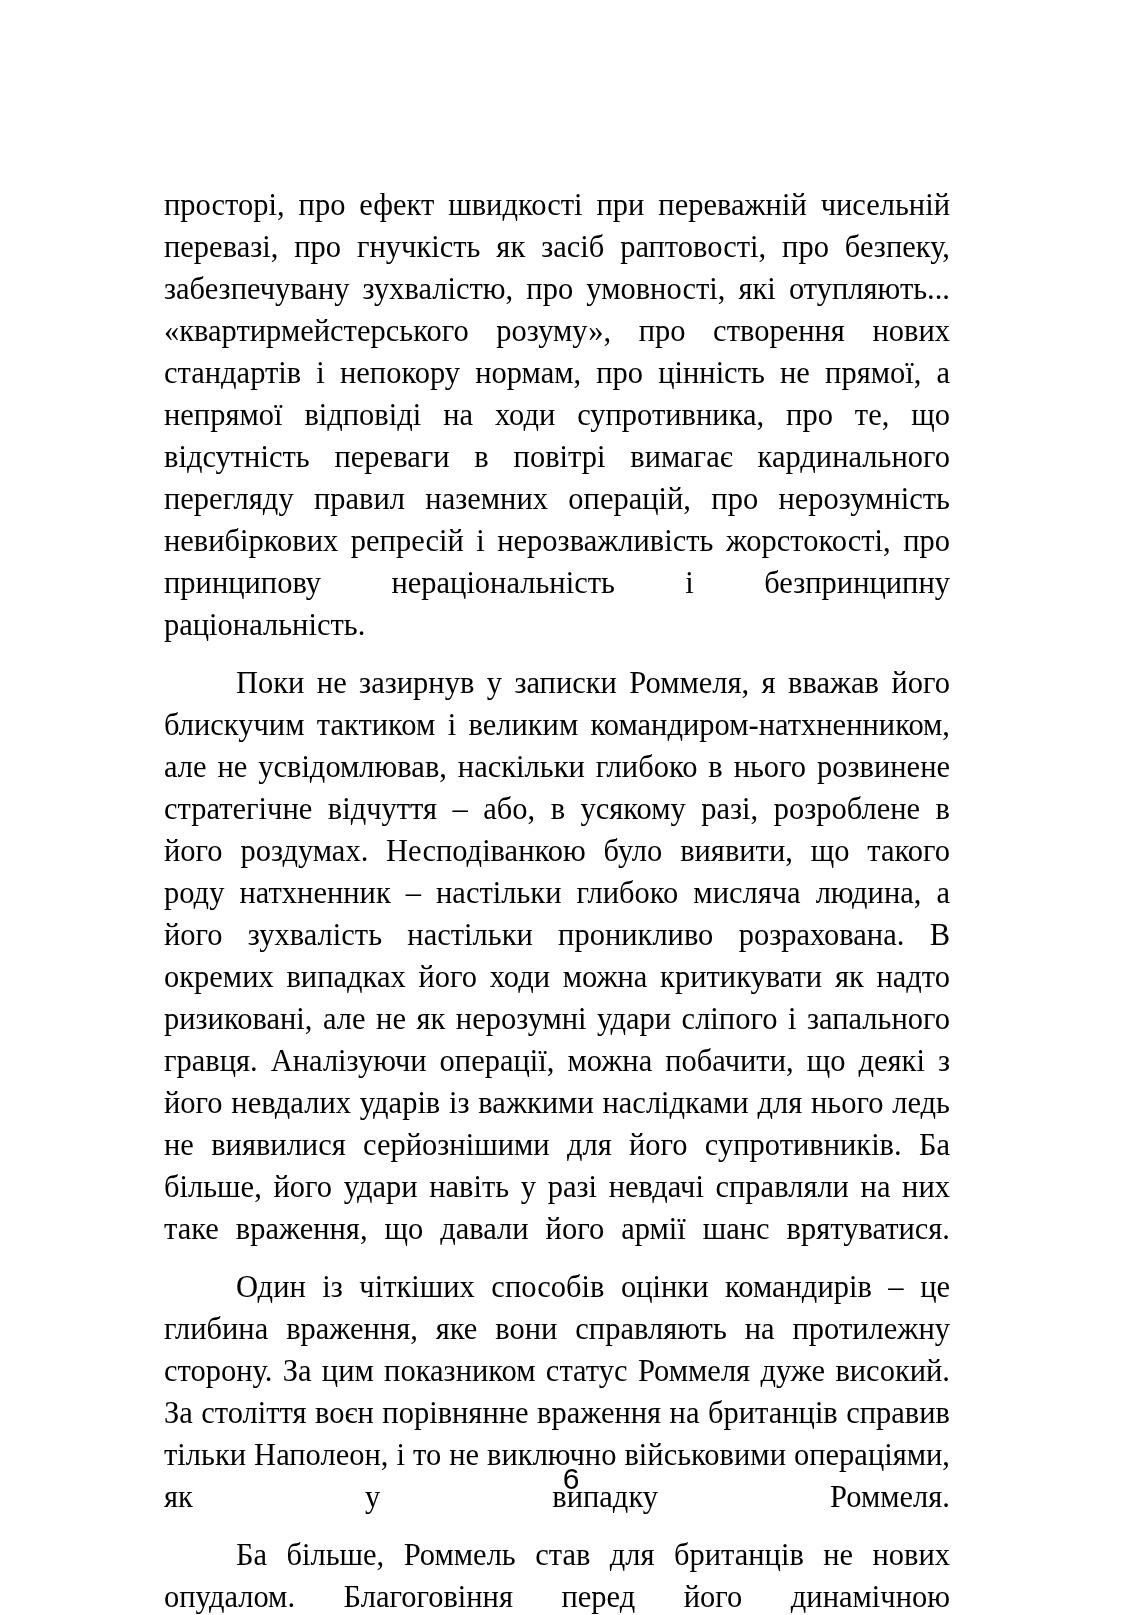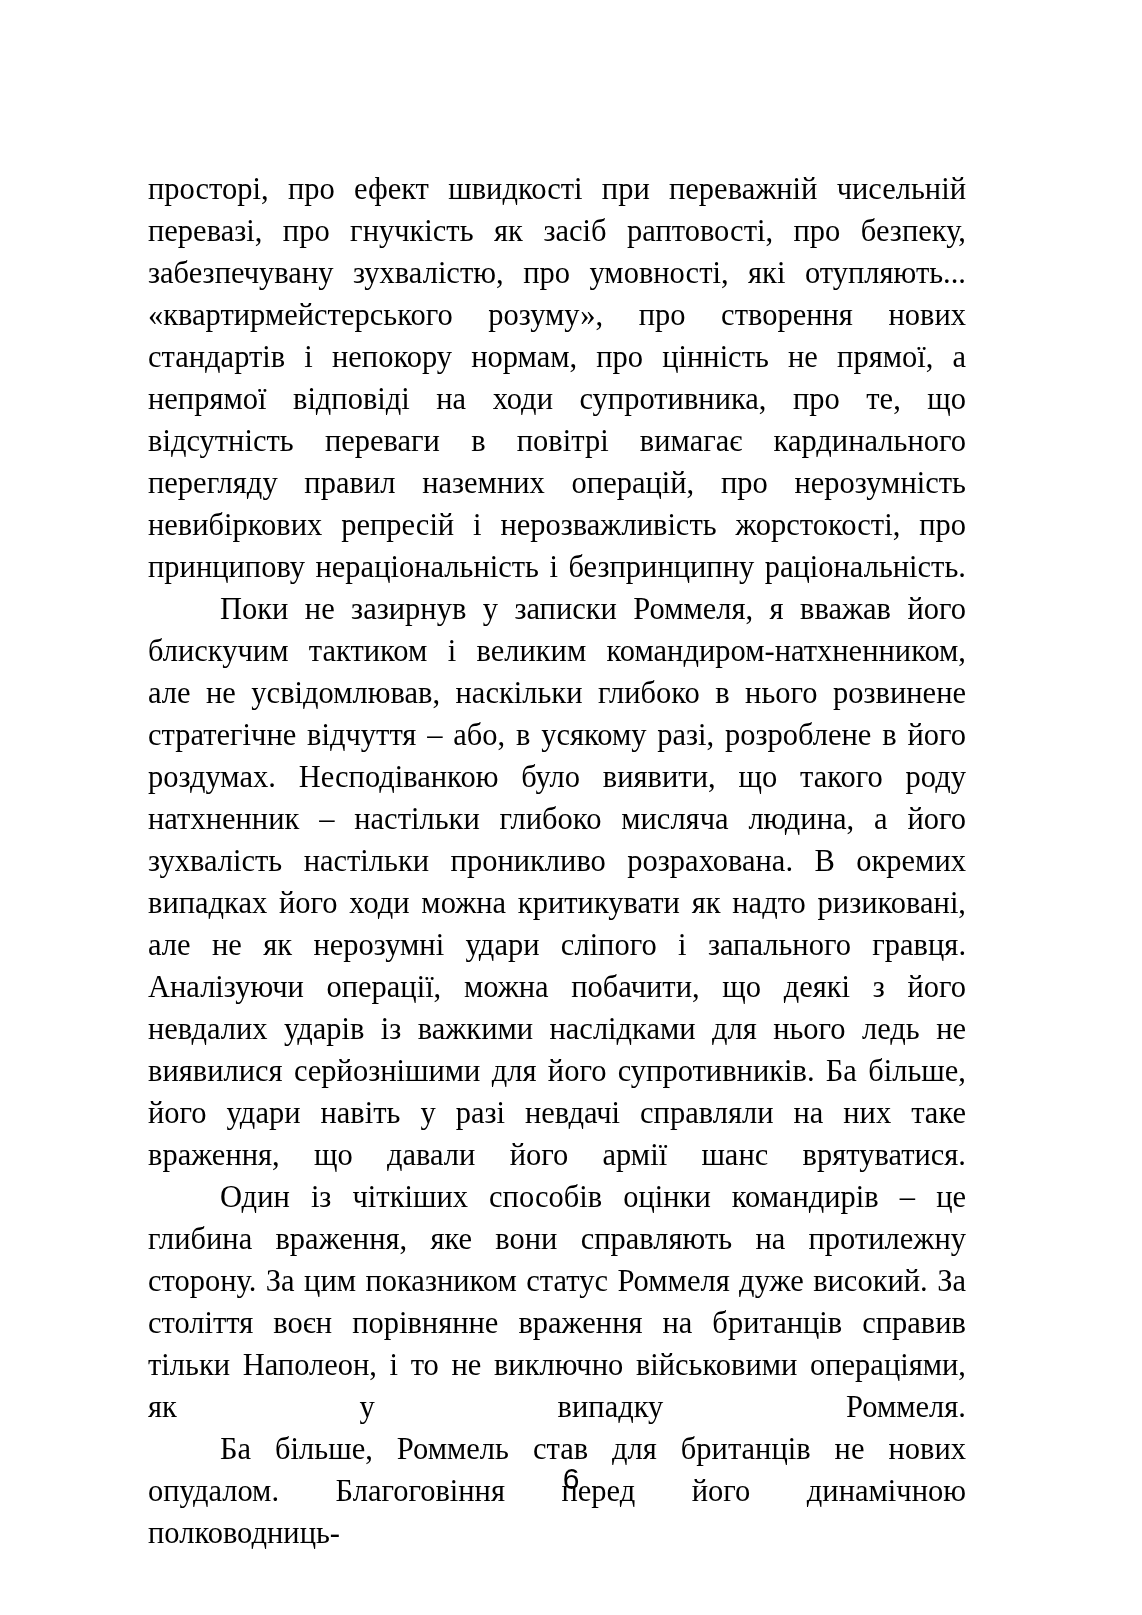--- a/index.html
+++ b/index.html
@@ -19,21 +19,21 @@
   }
 
   .text-block {
     position: absolute;
     left: 148px;
     top: 168px;
     width: 818px;
   }
 
   .para {
-    margin: 0;
+    margin: 16px;
     font-family: "Liberation Serif", "DejaVu Serif", serif;
     font-size: 30.5px;
     line-height: 42px;
     color: #000000;
     text-align: justify;
     text-justify: inter-word;
     hyphens: manual;
     -webkit-hyphens: manual;
     word-spacing: 0.01em;
   }

